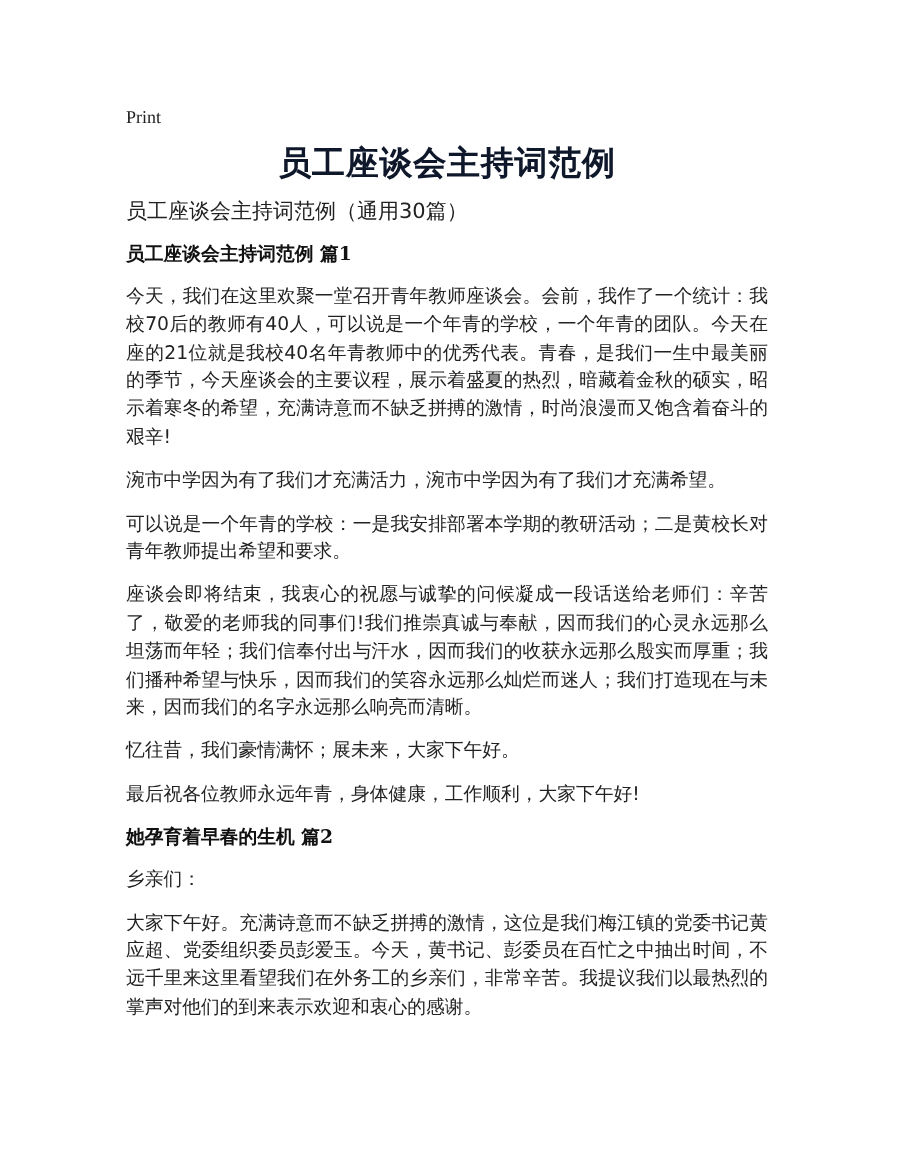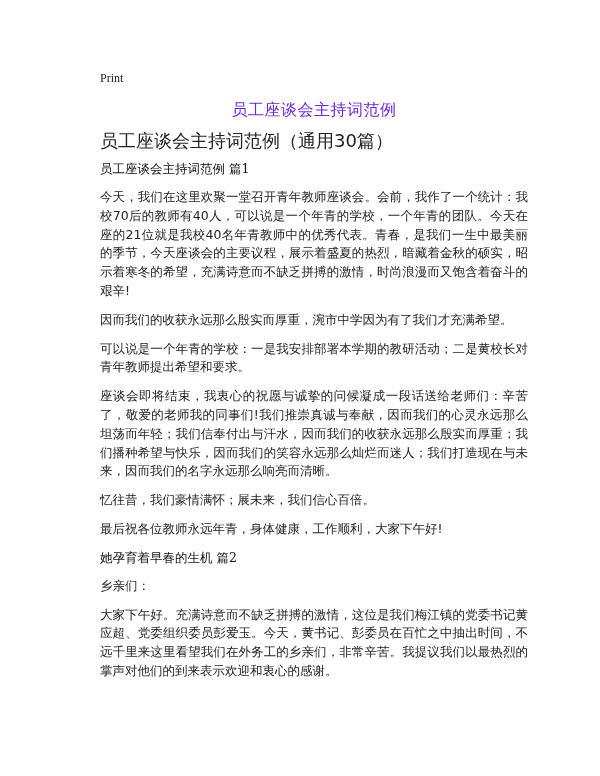--- a/index.html
+++ b/index.html
@@ -10,50 +10,50 @@
     body {
       width: 600px;
       height: 776px;
       overflow: hidden;
       position: relative;
       font-family: "DejaVu Sans", "Liberation Sans", sans-serif;
       color: #1a1a1a;
     }
     .page {
       position: absolute;
-      left: 100px;
+      left: 84px;
       top: 70px;
       width: 428px;
     }
     .print-label {
       font-family: "Liberation Serif", "DejaVu Serif", serif;
       font-size: 12px;
       color: #222;
       margin: 0 0 12px 0;
       line-height: 16px;
     }
     .doc-title {
       text-align: center;
-      font-size: 16px;
-      font-weight: normal;
+      font-size: 22px;
+      font-weight: bold;
       margin: 0 0 10px 0;
       line-height: 24px;
       letter-spacing: 0.5px;
-      color: #6d28d9;
+      color: #0f172a;
     }
     .subtitle {
-      font-size: 18px;
+      font-size: 14px;
       line-height: 18px;
       margin: 0 0 10px 0;
       color: #222;
     }
     .section-heading {
       font-family: "DejaVu Serif", "Liberation Serif", serif;
       font-size: 12.5px;
-      font-weight: normal;
+      font-weight: bold;
       line-height: 18px;
       margin: 0 0 10px 0;
       color: #111;
     }
     .para {
       font-size: 12.5px;
       line-height: 18.8px;
       margin: 0 0 10px 0;
       color: #222;
       text-align: justify;
@@ -66,24 +66,24 @@
 <div class="page">
   <div class="print-label">Print</div>
 
   <h1 class="doc-title">员工座谈会主持词范例</h1>
 
   <p class="subtitle">员工座谈会主持词范例（通用30篇）</p>
 
   <div>
     <p class="section-heading">员工座谈会主持词范例 篇1</p>
     <p class="para">今天，我们在这里欢聚一堂召开青年教师座谈会。会前，我作了一个统计：我校70后的教师有40人，可以说是一个年青的学校，一个年青的团队。今天在座的21位就是我校40名年青教师中的优秀代表。青春，是我们一生中最美丽的季节，今天座谈会的主要议程，展示着盛夏的热烈，暗藏着金秋的硕实，昭示着寒冬的希望，充满诗意而不缺乏拼搏的激情，时尚浪漫而又饱含着奋斗的艰辛!</p>
-    <p class="para">因而我们的收获永远那么殷实而厚重，涴市中学因为有了我们才充满希望。</p>
+    <p class="para">涴市中学因为有了我们才充满活力，涴市中学因为有了我们才充满希望。</p>
     <p class="para">可以说是一个年青的学校：一是我安排部署本学期的教研活动；二是黄校长对青年教师提出希望和要求。</p>
     <p class="para">座谈会即将结束，我衷心的祝愿与诚挚的问候凝成一段话送给老师们：辛苦了，敬爱的老师我的同事们!我们推崇真诚与奉献，因而我们的心灵永远那么坦荡而年轻；我们信奉付出与汗水，因而我们的收获永远那么殷实而厚重；我们播种希望与快乐，因而我们的笑容永远那么灿烂而迷人；我们打造现在与未来，因而我们的名字永远那么响亮而清晰。</p>
-    <p class="para">忆往昔，我们豪情满怀；展未来，我们信心百倍。</p>
+    <p class="para">忆往昔，我们豪情满怀；展未来，大家下午好。</p>
     <p class="para">最后祝各位教师永远年青，身体健康，工作顺利，大家下午好!</p>
   </div>
 
   <div>
     <p class="section-heading">她孕育着早春的生机 篇2</p>
     <p class="para">乡亲们：</p>
     <p class="para">大家下午好。充满诗意而不缺乏拼搏的激情，这位是我们梅江镇的党委书记黄应超、党委组织委员彭爱玉。今天，黄书记、彭委员在百忙之中抽出时间，不远千里来这里看望我们在外务工的乡亲们，非常辛苦。我提议我们以最热烈的掌声对他们的到来表示欢迎和衷心的感谢。</p>
   </div>
 </div>
 

